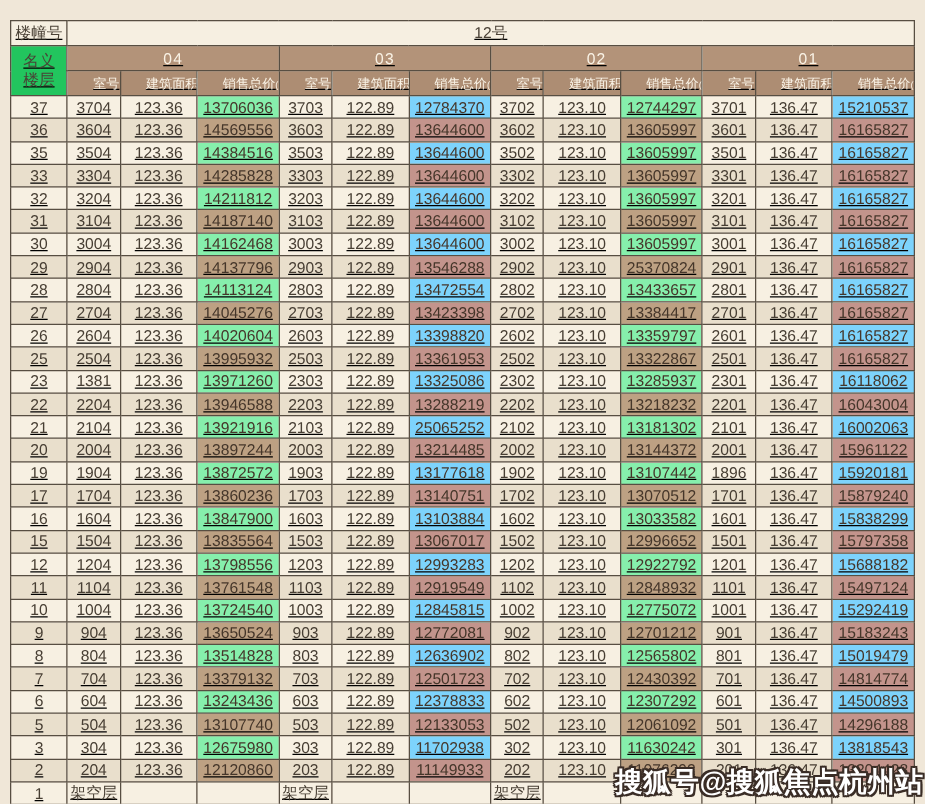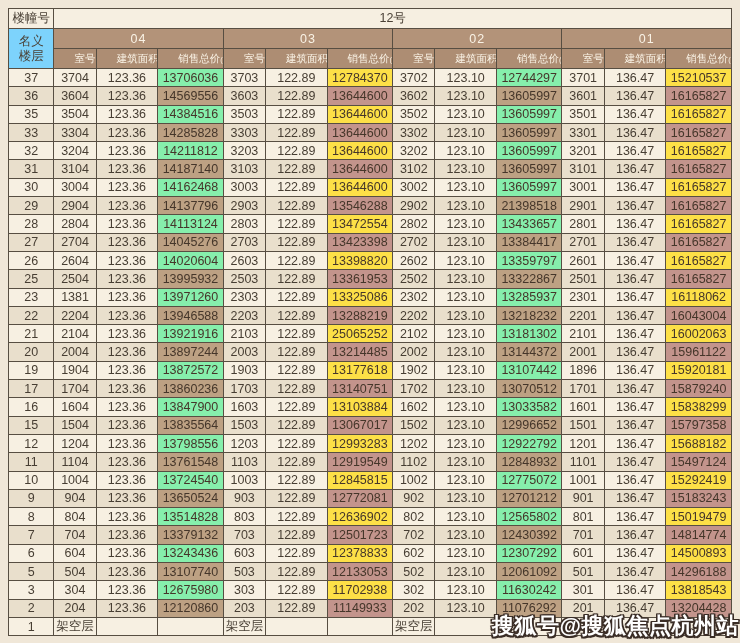--- a/index.html
+++ b/index.html
@@ -4,48 +4,49 @@
 <style>
   html,body{margin:0;padding:0;}
   body{
     width:740px;height:643px;
     background:#f0e7d8;
     font-family:"Liberation Sans","DejaVu Sans",sans-serif;
     overflow:hidden;
   }
   .canvas{position:relative;width:740px;height:643px;}
   table{
-    position:absolute;left:8px;top:8px;
+    position:absolute;left:8px;top:16px;
     border-collapse:collapse;table-layout:fixed;
     width:724px;
+    text-decoration:underline;
   }
   col.c-floor{width:45px;}
   col.c-room{width:42px;}
   col.c-area{width:61px;}
   col.c-price{width:65px;}
   th,td{
     border:1px solid #574e42;
     text-align:center;vertical-align:middle;
     padding:0;font-weight:normal;
     color:#473e33;
     white-space:nowrap;overflow:hidden;
   }
   
   .building-row th{height:19px;background:#f6efe1;font-size:12.5px;color:#4a4136;}
   .unit-row th.unit-band{height:19px;background:#b39379;color:#faf3e6;font-size:12.5px;letter-spacing:1px;margin-left:26px;}
-  th.floor-head{background:#7dd3fc;color:#4a4136;font-size:12.5px;line-height:1.2;}
+  th.floor-head{background:#22c55e;color:#4a4136;font-size:12.5px;line-height:1.2;}
   .sub-row th{height:19px;background:#ad8d73;color:#faf3e6;font-size:10.5px;padding-left:20px;}
   .sub-row th small{font-size:7.5px;}
   
   .data-row td{height:17.3px;font-size:12.5px;}
   tr.r-light td{background:#f7f0e2;}
   tr.r-dark td{background:#e9dfcc;}
   tr.r-light td.p-tan{background:#86efac;}
   tr.r-dark td.p-tan{background:#bda183;}
-  tr.r-light td.p-rose{background:#fde047;margin-left:18px;}
+  tr.r-light td.p-rose{background:#7dd3fc;margin-left:18px;}
   tr.r-dark td.p-rose{background:#c3948c;}
   td.price-cell{color:#45362a;}
   
   .watermark{
     position:absolute;right:1px;bottom:2px;
     font-size:22px;font-weight:bold;letter-spacing:0.5px;
     color:#ffffff;
     text-shadow:
       -1.5px -1.5px 0 #3a2d26, 1.5px -1.5px 0 #3a2d26,
       -1.5px  1.5px 0 #3a2d26, 1.5px  1.5px 0 #3a2d26,
@@ -212,21 +213,21 @@
         <tr class="data-row r-dark">
           <td class="floor-cell">29</td>
           <td class="room-cell">2904</td>
           <td class="area-cell">123.36</td>
           <td class="price-cell p-tan">14137796</td>
           <td class="room-cell">2903</td>
           <td class="area-cell">122.89</td>
           <td class="price-cell p-rose">13546288</td>
           <td class="room-cell">2902</td>
           <td class="area-cell">123.10</td>
-          <td class="price-cell p-tan">21398518</td>
+          <td class="price-cell p-tan">25370824</td>
           <td class="room-cell">2901</td>
           <td class="area-cell">136.47</td>
           <td class="price-cell p-rose">16165827</td>
         </tr>
         <tr class="data-row r-light">
           <td class="floor-cell">28</td>
           <td class="room-cell">2804</td>
           <td class="area-cell">123.36</td>
           <td class="price-cell p-tan">14113124</td>
           <td class="room-cell">2803</td>

